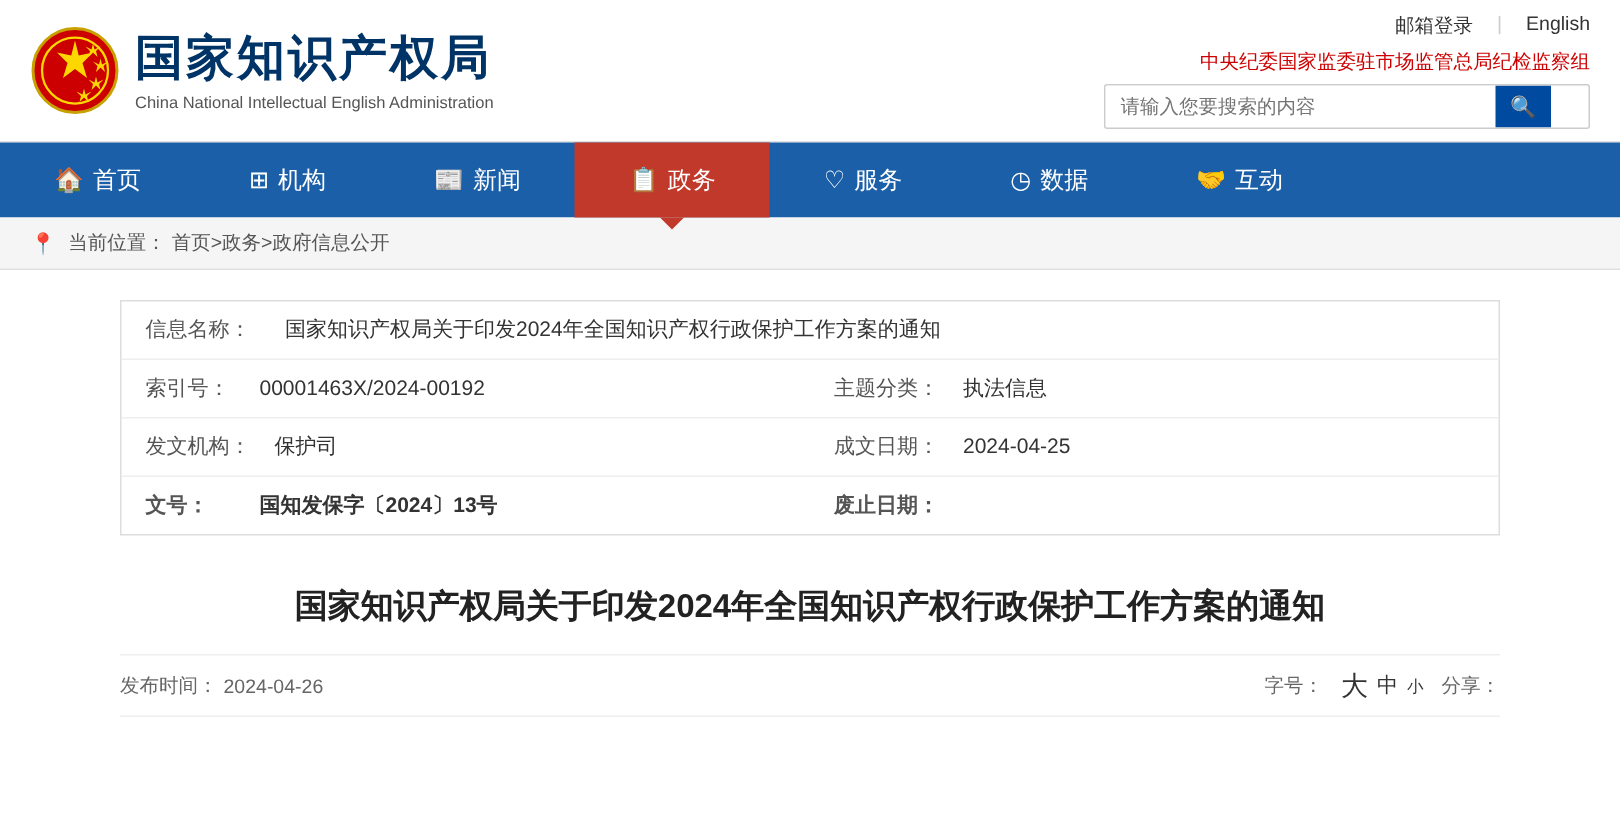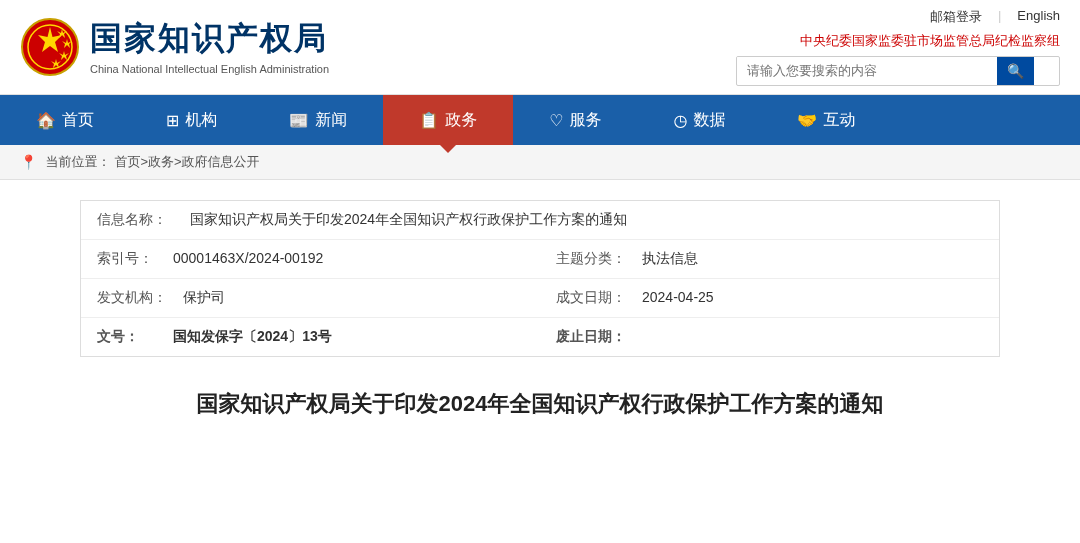--- a/index.html
+++ b/index.html
@@ -175,13 +175,28 @@
       </div>
       <div class="info-cell">
         <span class="info-label">废止日期：</span>
         <span class="info-value"></span>
       </div>
     </div>
   </div>
 
   <div class="article-title">国家知识产权局关于印发2024年全国知识产权行政保护工作方案的通知</div>
 
+  <div class="article-meta">
+    <div class="article-meta-left">
+      <span>发布时间：</span>
+      <span>2024-04-26</span>
+    </div>
+    <div class="article-meta-right">
+      <span>字号：</span>
+      <div class="font-size-controls">
+        <span class="font-btn large">大</span>
+        <span class="font-btn medium">中</span>
+        <span class="font-btn small">小</span>
+      </div>
+      <span>分享：</span>
+    </div>
+  </div>
 </div>
 
 </body></html>

